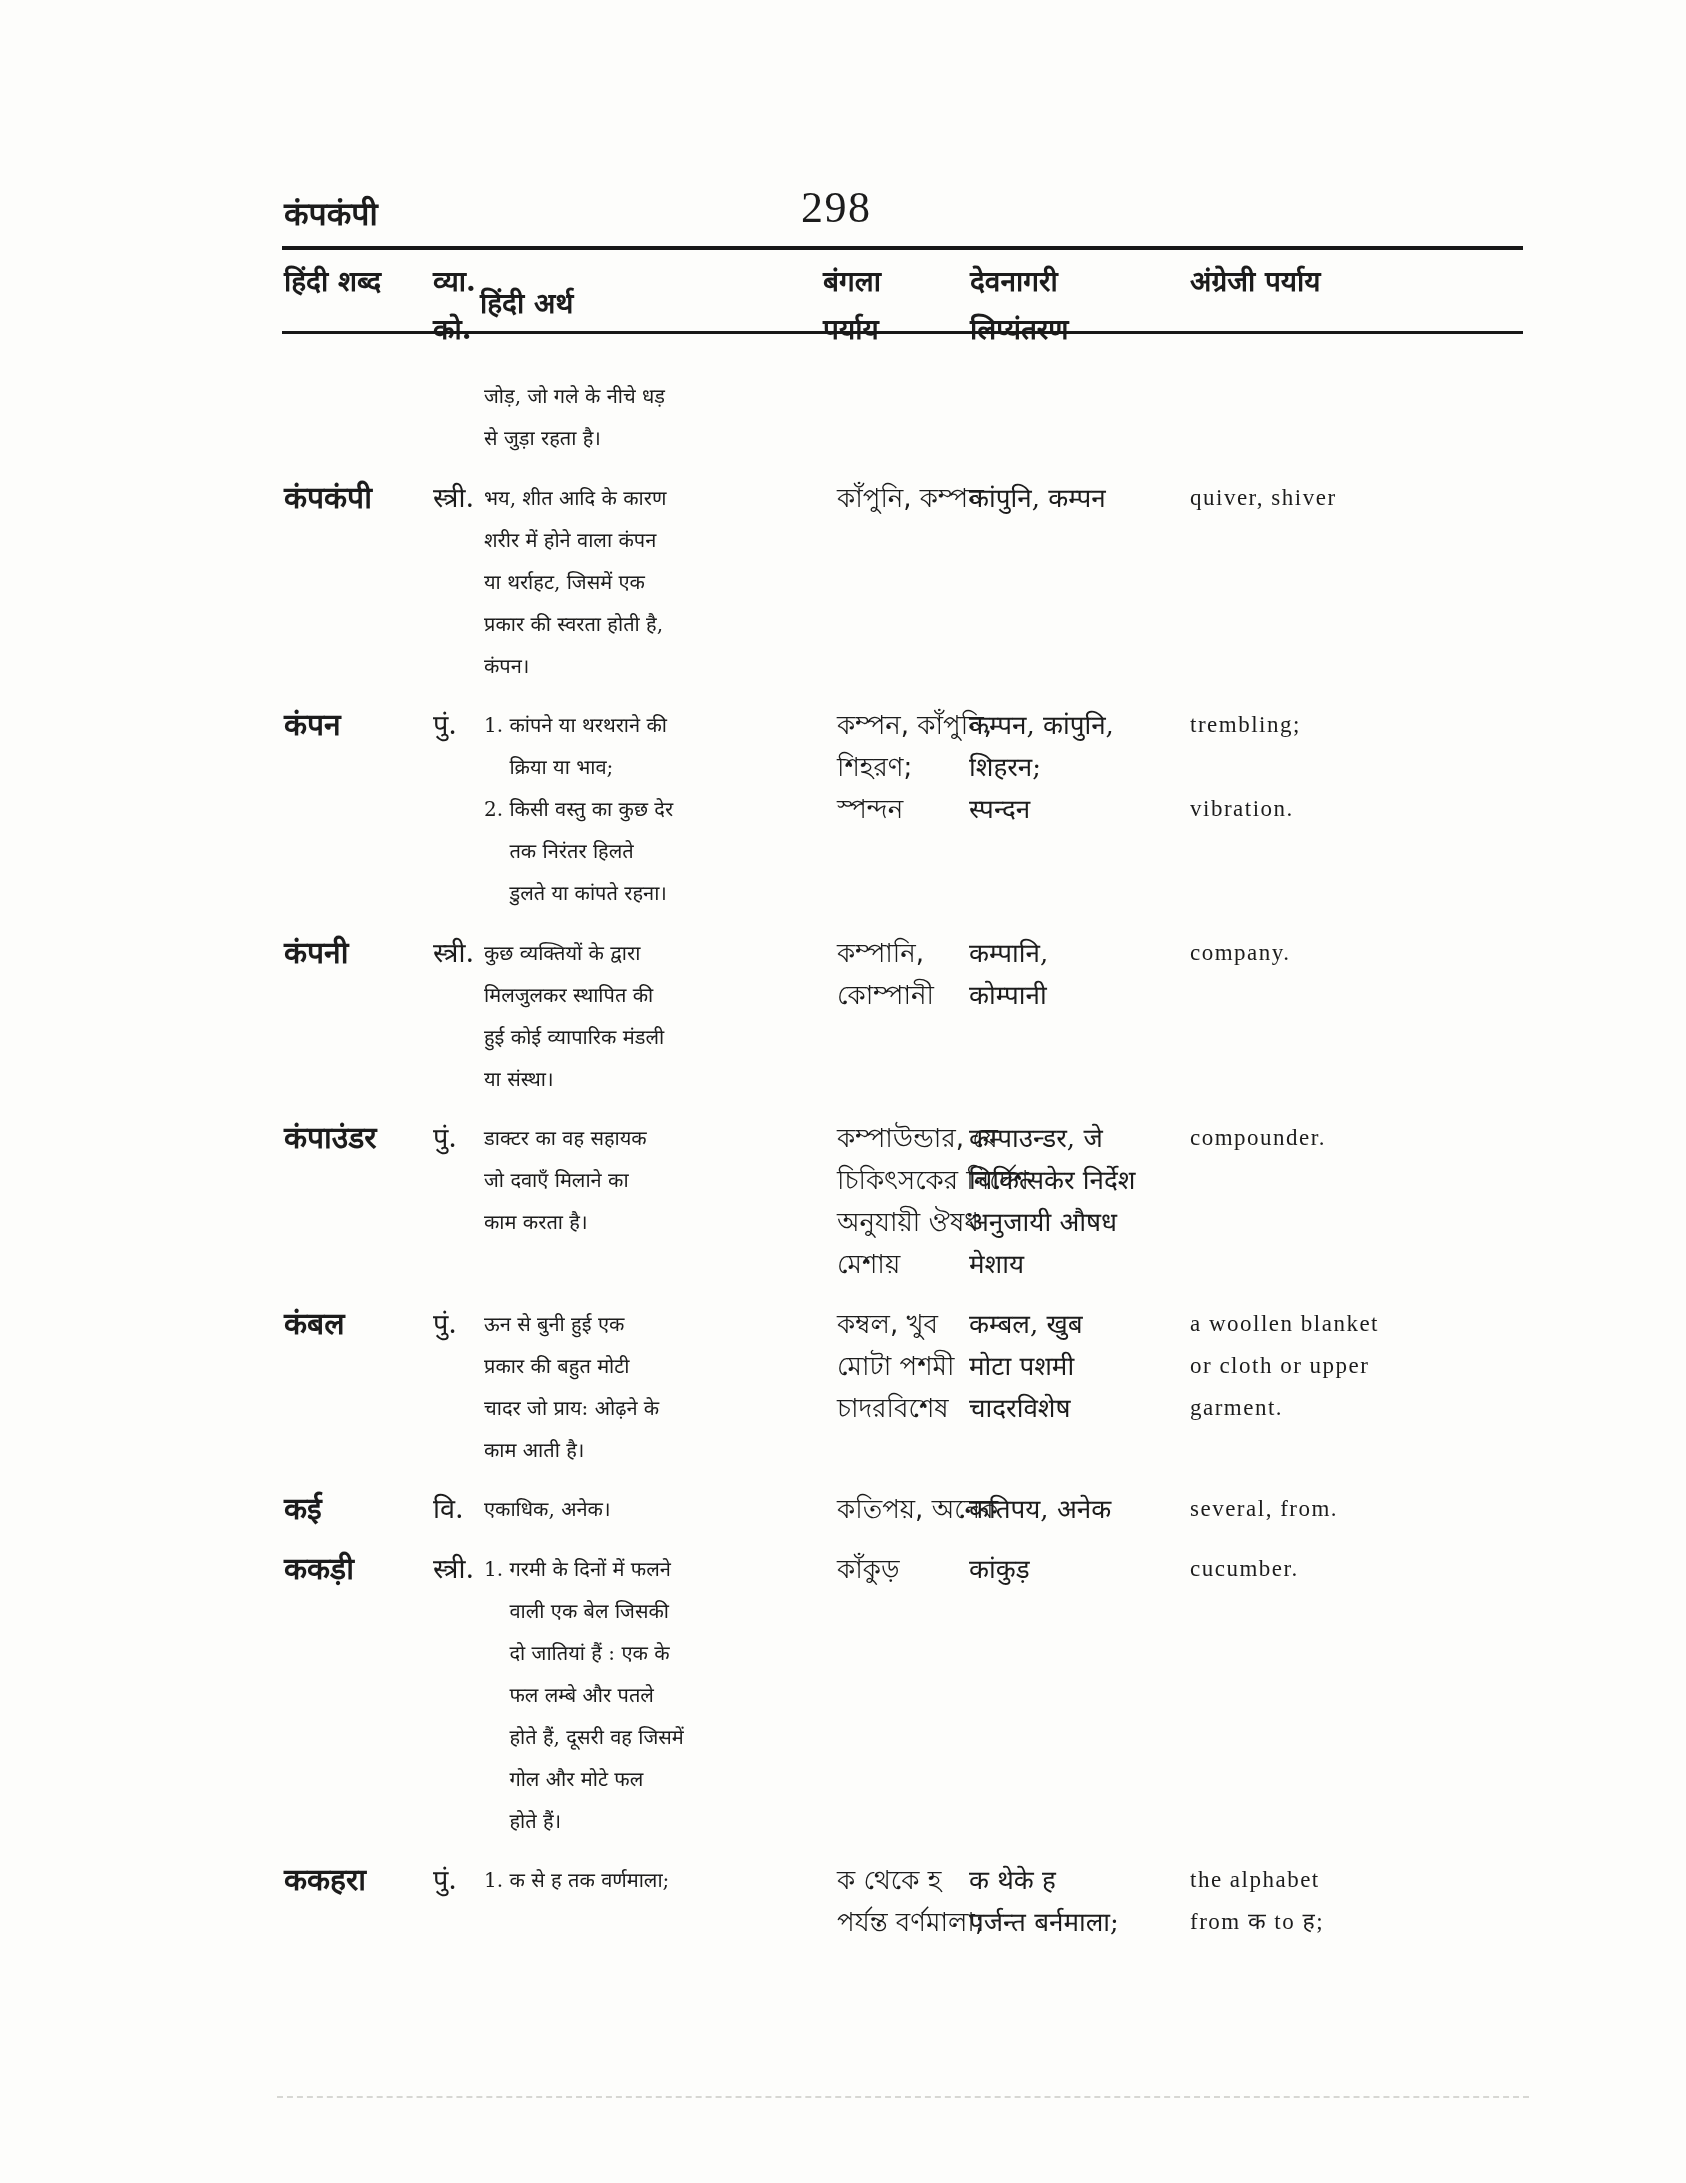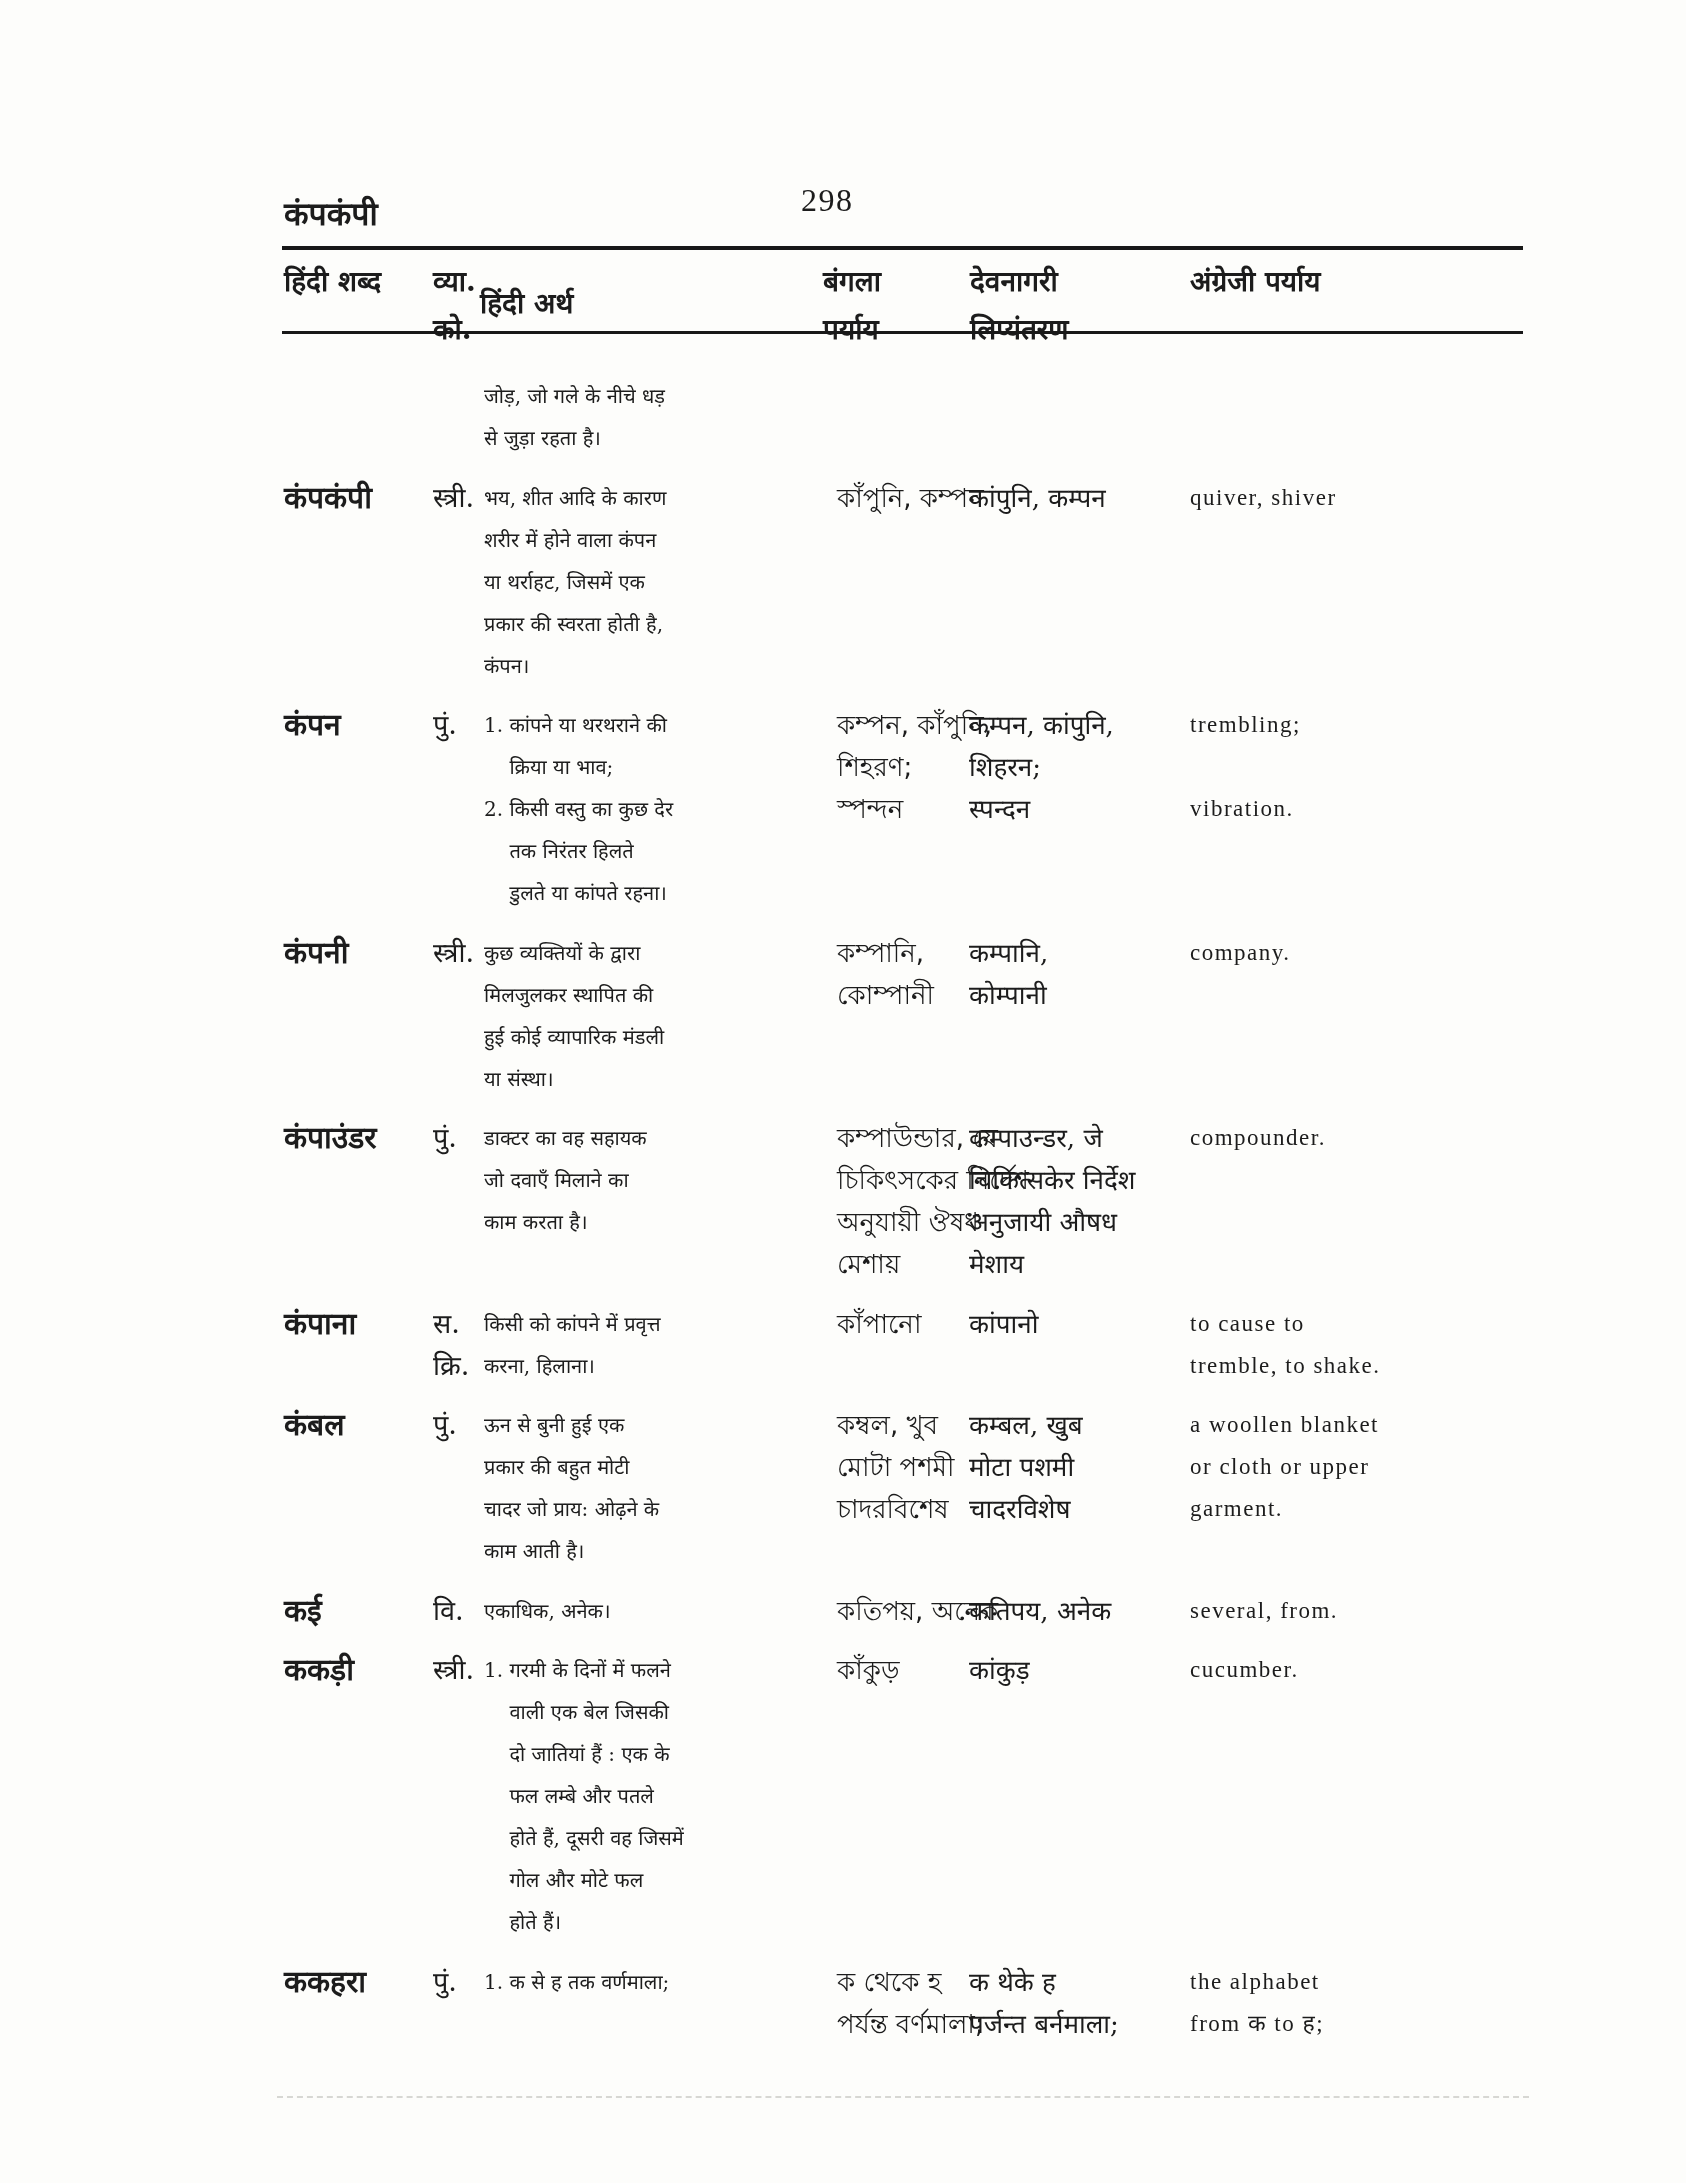--- a/index.html
+++ b/index.html
@@ -14,21 +14,21 @@
   }
   
   .running-head {
     position: absolute; left: 284px; top: 191px;
     font-size: 32px; font-weight: bold;
     font-family: "DejaVu Serif", "Liberation Serif", serif;
     white-space: pre;
   }
   .page-number {
     position: absolute; left: 801px; top: 182px;
-    font-size: 32px; letter-spacing: 1.5px;
+    font-size: 44px; letter-spacing: 1.5px;
     font-family: "Liberation Serif", serif;
   }
   .rule { position: absolute; left: 282px; width: 1241px; background: #181818; }
   .rule-top    { top: 246px; height: 3.6px; }
   .rule-bottom { top: 331px; height: 2.9px; }
   
   .col-headers { position: absolute; left: 284px; top: 258px; width: 1237px; height: 73px; }
   .col-head {
     position: absolute; top: 0;
     font-size: 28px; font-weight: bold;
@@ -172,31 +172,20 @@
 চিকিৎসকের নির্দেশ
 অনুযায়ী ঔষধ
 মেশায়</div>
       <div class="cell c-deva">कम्पाउन्डर, जे
 चिकित्सकेर निर्देश
 अनुजायी औषध
 मेशाय</div>
       <div class="cell c-eng">compounder.</div>
     </div>
 
-    <div class="row">
-      <div class="cell c-term">कंपाना</div>
-      <div class="cell c-gram">स.
-क्रि.</div>
-      <div class="cell c-mean">किसी को कांपने में प्रवृत्त
-करना, हिलाना।</div>
-      <div class="cell c-beng">কাঁপানো</div>
-      <div class="cell c-deva">कांपानो</div>
-      <div class="cell c-eng">to cause to
-tremble, to shake.</div>
-    </div>
 
     <div class="row">
       <div class="cell c-term">कंबल</div>
       <div class="cell c-gram">पुं.</div>
       <div class="cell c-mean">ऊन से बुनी हुई एक
 प्रकार की बहुत मोटी
 चादर जो प्राय: ओढ़ने के
 काम आती है।</div>
       <div class="cell c-beng">কম্বল, খুব
 মোটা পশমী

